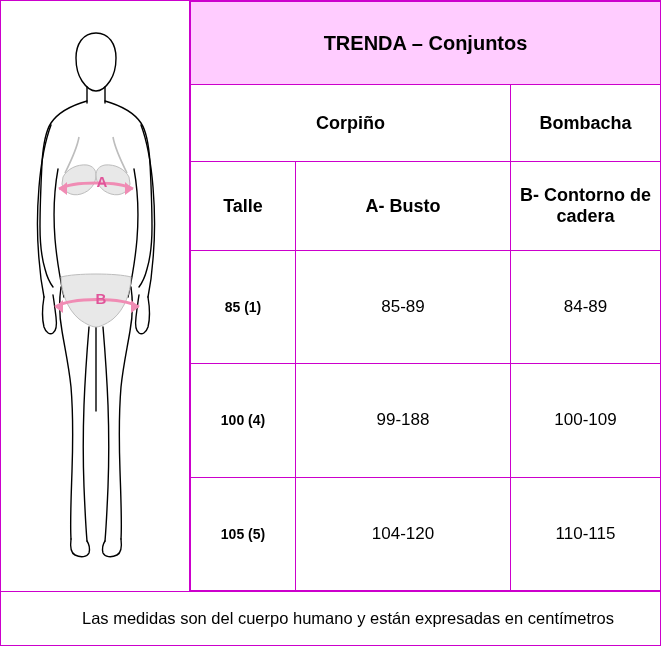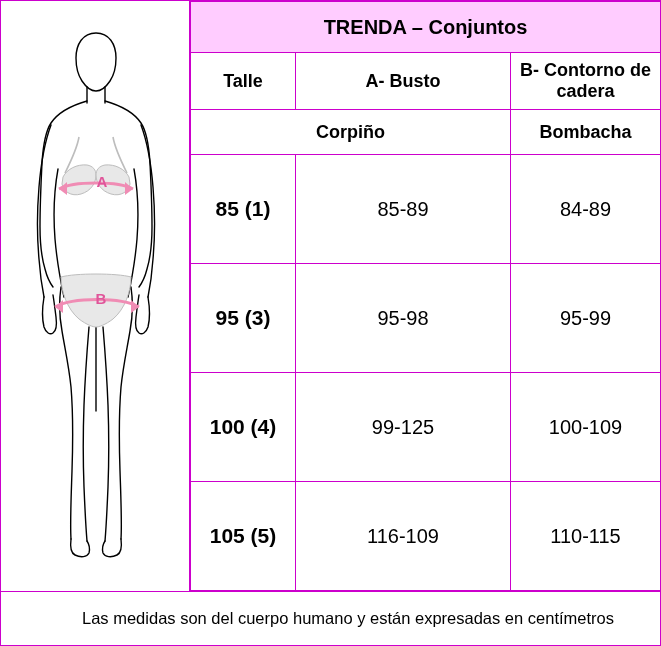--- a/index.html
+++ b/index.html
@@ -54,44 +54,44 @@
     width: 470px;
     height: 590px;
     table-layout: fixed;
   }
   table.sizes td, table.sizes th {
     border: 1px solid #cc00cc;
     text-align: center;
     vertical-align: middle;
     font-weight: normal;
     font-size: 17px;
-    padding: 2px 4px;
+    padding: 18px 4px;
   }
   table.sizes td.title {
     background: #ffccff;
     font-size: 20px;
     font-weight: bold;
     height: 46px;
   }
   table.sizes td.grouphead {
     font-size: 18px;
     font-weight: bold;
     height: 40px;
   }
   table.sizes td.colhead {
     font-size: 18px;
     font-weight: bold;
     height: 52px;
   }
   table.sizes td.talle {
     font-weight: bold;
-    font-size: 21px;
+    font-size: 14px;
   }
   table.sizes td.val {
-    font-size: 20px;
+    font-size: 17px;
     margin-top: 20px;
   }
   table.sizes td.empty {
     border-left: 1px solid #cc00cc;
     border-right: 1px solid #cc00cc;
   }
   col.c1 { width: 105px; }
   col.c2 { width: 215px; }
   col.c3 { width: 150px; }
 
@@ -188,47 +188,42 @@
       <colgroup>
         <col class="c1">
           <col class="c2">
           <col class="c3">
       </colgroup>
       <tbody>
         <tr>
           <td class="title" colspan="3">TRENDA – Conjuntos</td>
         </tr>
         <tr>
+          <td class="grouphead" colspan="2">Corpiño</td>
+          <td class="grouphead">Bombacha</td>
+        </tr>
+        <tr>
           <td class="colhead">Talle</td>
           <td class="colhead">A- Busto</td>
           <td class="colhead">B- Contorno de cadera</td>
         </tr>
-        <tr>
-          <td class="grouphead" colspan="2">Corpiño</td>
-          <td class="grouphead">Bombacha</td>
-        </tr>
 
         <tr>
           <td class="talle">85 (1)</td>
           <td class="val">85-89</td>
           <td class="val">84-89</td>
         </tr>
         <tr>
-          <td class="talle">95 (3)</td>
-          <td class="val">95-98</td>
-          <td class="val">95-99</td>
-        </tr>
-        <tr>
           <td class="talle">100 (4)</td>
-          <td class="val">99-125</td>
+          <td class="val">99-188</td>
           <td class="val">100-109</td>
         </tr>
         <tr>
           <td class="talle">105 (5)</td>
-          <td class="val">116-109</td>
+          <td class="val">104-120</td>
           <td class="val">110-115</td>
         </tr>
       </tbody>
     </table>
   </div>
 
   <div id="footer">
     <span>Las medidas son del cuerpo humano y están expresadas en centímetros</span>
   </div>
 

